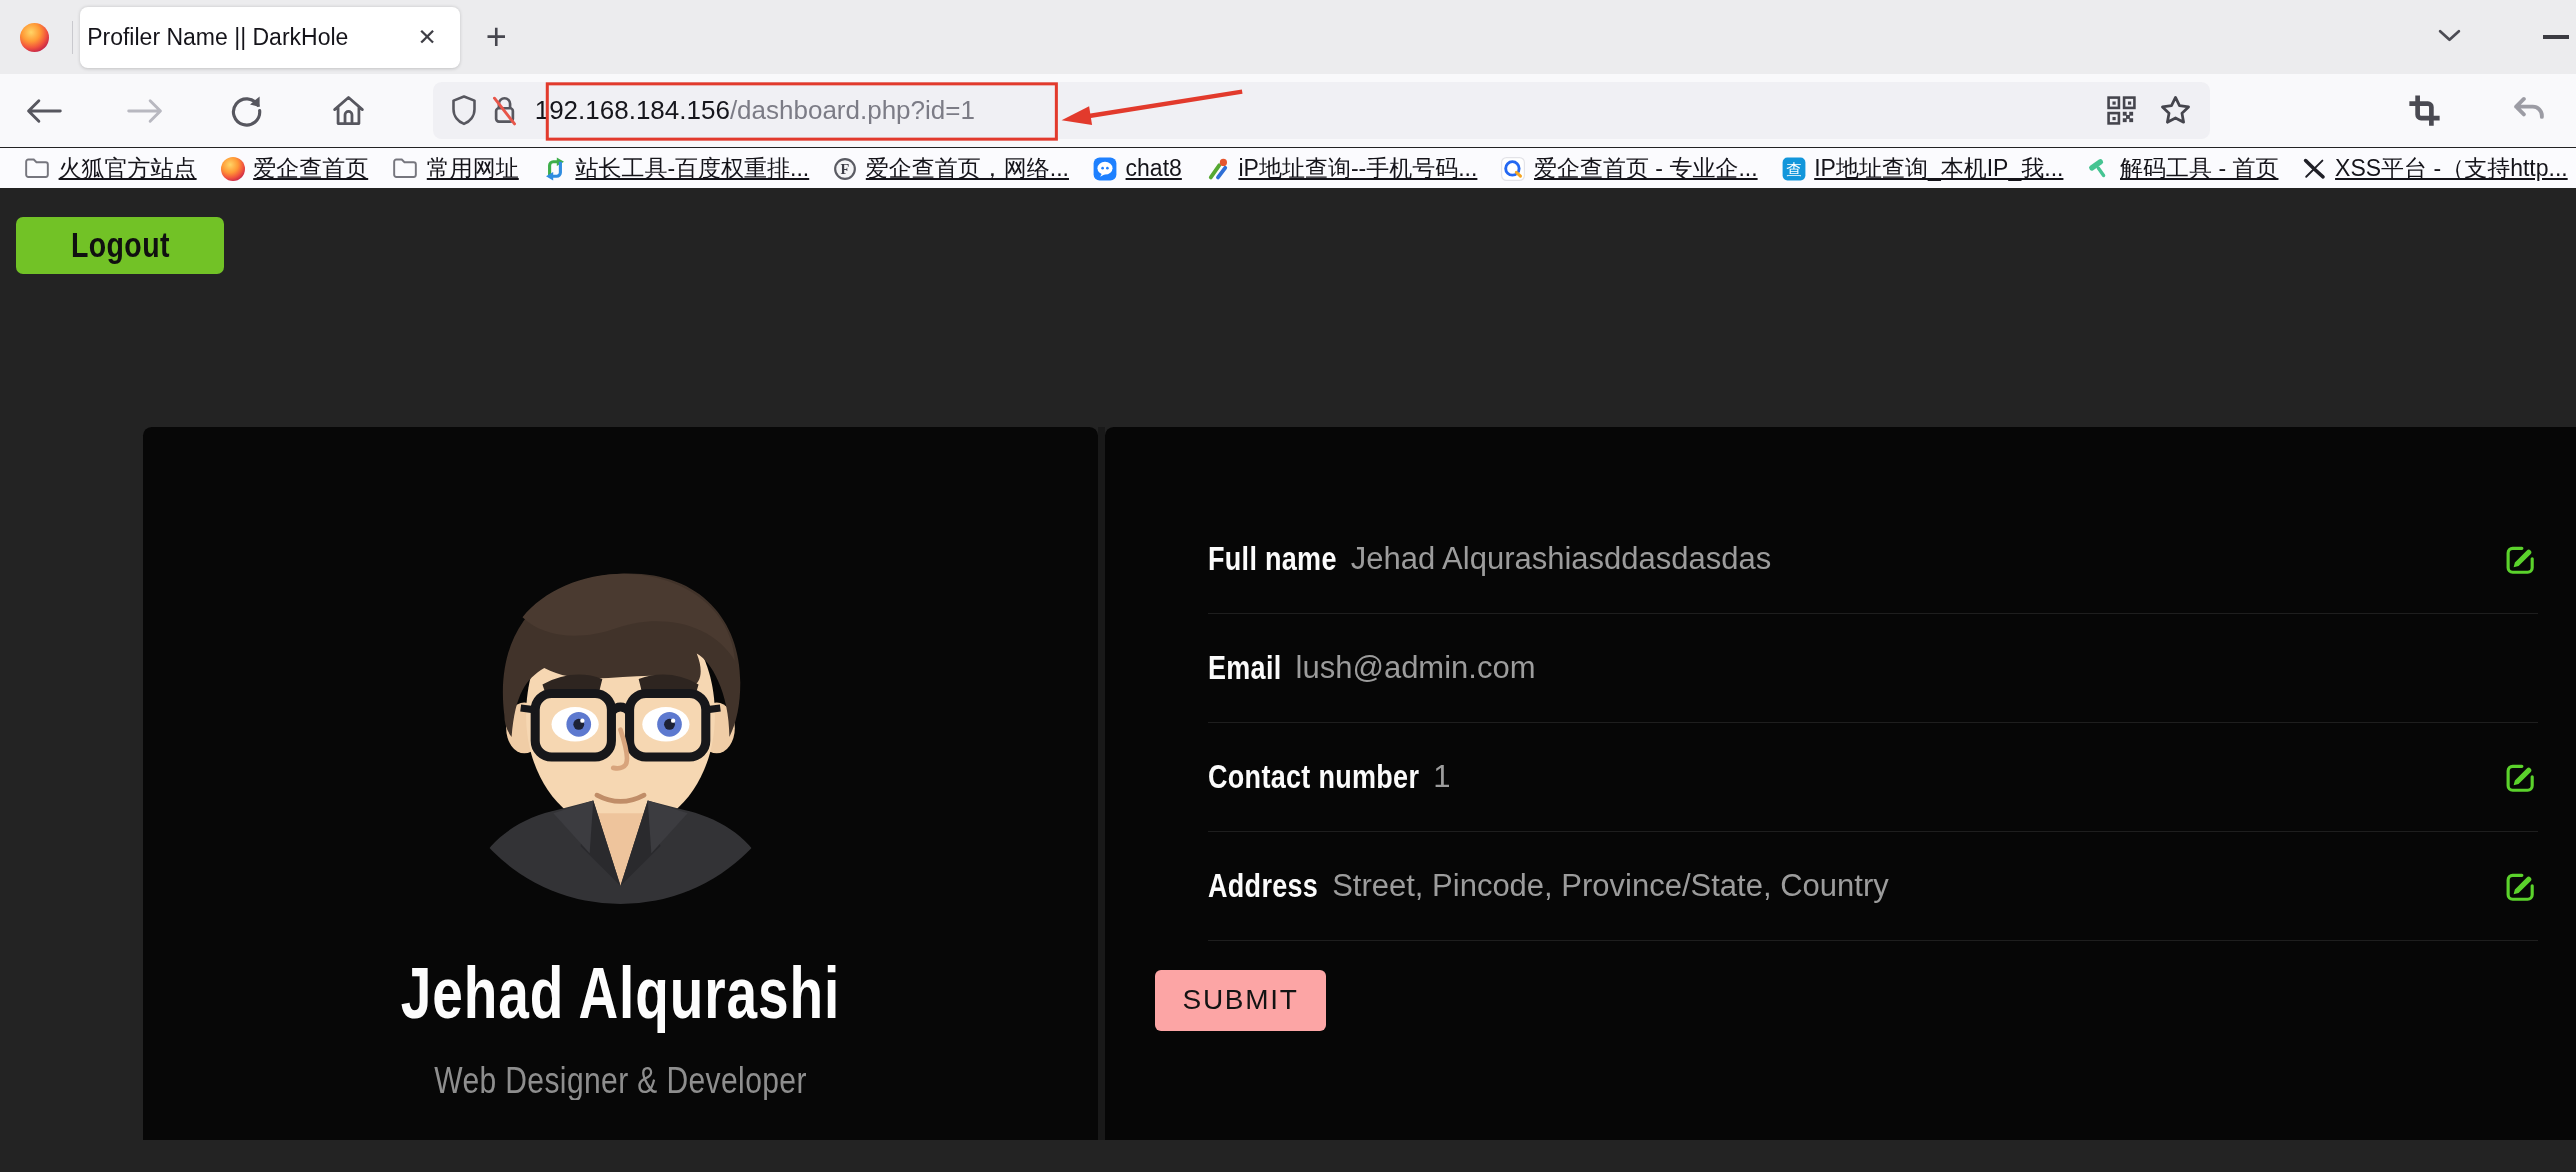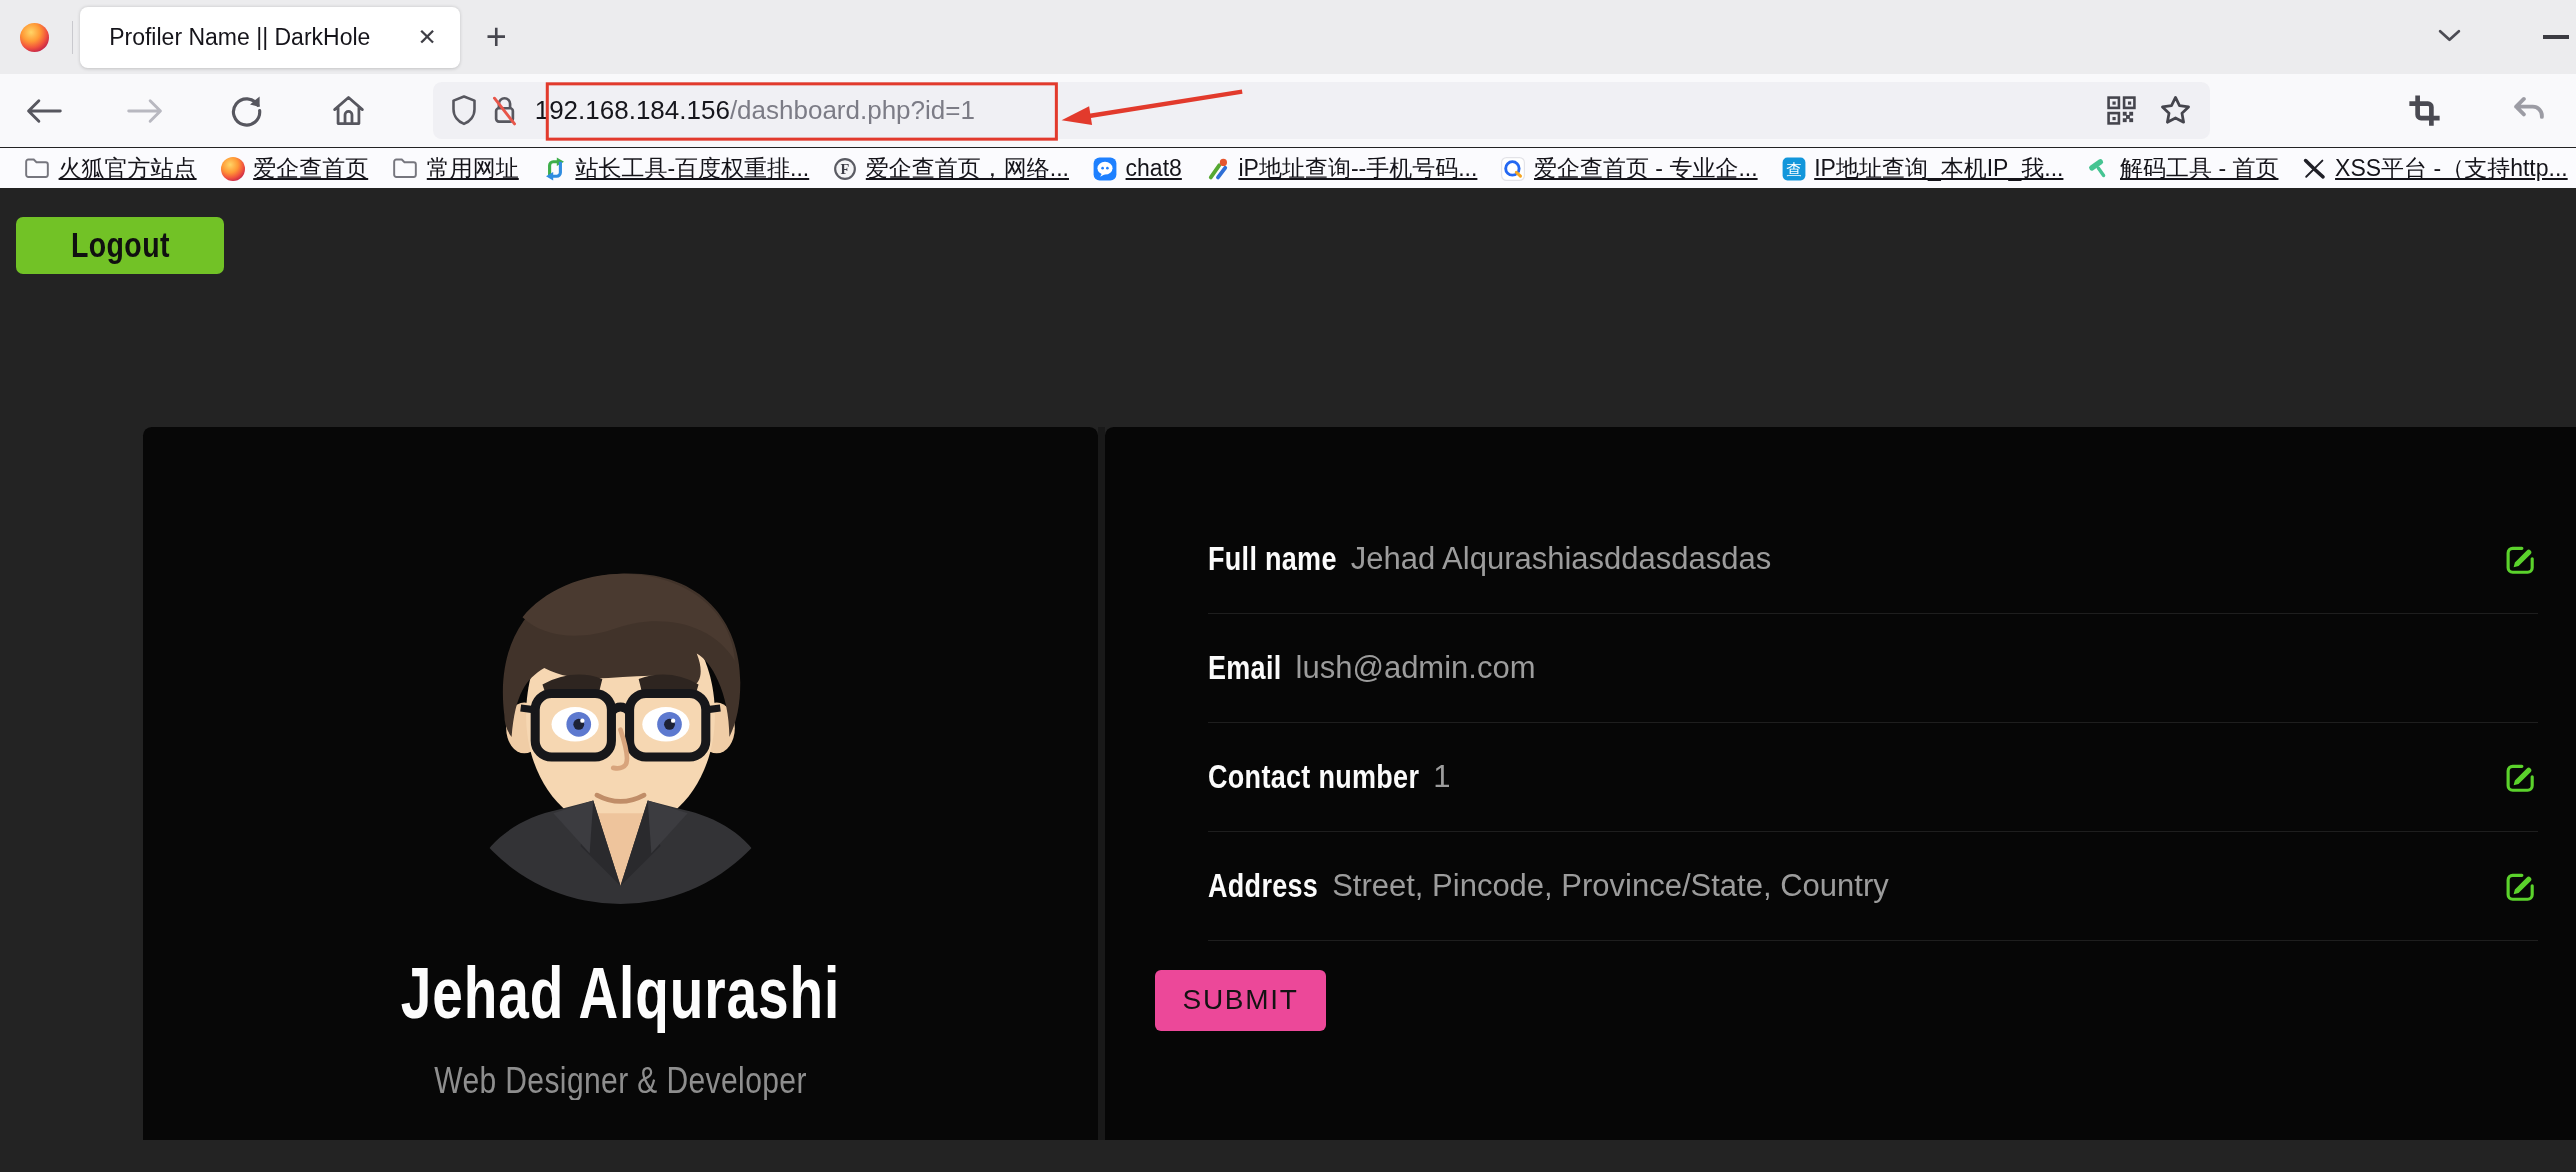--- a/index.html
+++ b/index.html
@@ -8,21 +8,21 @@
   .screen { position:relative; width:2576px; height:1172px; overflow:hidden; background:#232323; }
 
   
   .tabbar { position:absolute; left:0; top:0; width:2576px; height:74px; background:#ececee;
             display:flex; align-items:center; }
   .ff-logo { width:29px; height:29px; border-radius:50%; margin-left:20px; flex:none;
              background:radial-gradient(circle at 38% 32%, #ffd567 0%, #ff9a36 34%, #f2543d 58%, #c42449 78%, #7b1f63 100%); }
   .pretab-sep { width:1.7px; height:33px; background:#c9c9ce; margin-left:22.5px; flex:none; }
   .tab { position:relative; margin-left:7px; width:380px; height:61px; background:#ffffff; border-radius:7.8px;
          box-shadow:0 0.9px 3.5px rgba(0,0,0,.18); display:flex; align-items:center; flex:none; }
-  .tab-title { margin-left:29px; font-size:23px; color:#15141a; white-space:nowrap; overflow:hidden; max-width:285px; }
+  .tab-title { margin-left:7px; font-size:23px; color:#15141a; white-space:nowrap; overflow:hidden; max-width:285px; }
   .tab-close { position:absolute; right:15.6px; top:50%; transform:translateY(-50%); font-size:23px; color:#3f3f46;
                width:35px; height:35px; display:flex; align-items:center; justify-content:center; border-radius:5.2px; }
   .newtab-btn { margin-left:15.6px; font-size:36px; font-weight:300; color:#47474f; width:41px; height:41px;
                 display:flex; align-items:center; justify-content:center; border-radius:7px; flex:none; }
   .tabbar-spacer { flex:1; }
   .tabs-chevron { margin-right:112px; flex:none; }
   .win-minimize { position:absolute; right:7px; top:35px; width:26px; height:3.5px; background:#3c3c42; }
 
   .navbar { position:absolute; left:0; top:74px; width:2576px; height:73px; background:#f9f9fb;
             display:flex; align-items:center;gap:41px; }
@@ -66,21 +66,21 @@
                   display:inline-block; transform:scaleY(1.3); letter-spacing:0.9px; }
   .profile-role { margin-top:38px; font-size:30px; font-weight:500; color:#8e8e8e;
                   display:inline-block; transform:scaleY(1.25); letter-spacing:0.4px; }
 
   .frow { height:109px; display:flex; align-items:center; border-bottom:1.7px solid #1e1e1e;margin-left:20px; }
   .frow-label { font-size:27px; font-weight:bold; color:#fbfbfb; display:inline-block; transform:scaleY(1.22);
                 letter-spacing:0.3px; white-space:nowrap; }
   .frow-value { margin-left:14px; font-size:31px; color:#9c9c9c; white-space:nowrap; overflow:hidden; }
   .frow-spacer { flex:1; }
   .edit-btn { width:35px; height:35px; flex:none; display:flex; align-items:center; justify-content:center; cursor:pointer; }
-  .submit-btn { margin:28.5px 0 0 -33px; width:171px; height:61px; background:#ec4899; border:none; border-radius:6px;
+  .submit-btn { margin:28.5px 0 0 -33px; width:171px; height:61px; background:#fca5a5; border:none; border-radius:6px;
                 font-size:28px; color:#131313; letter-spacing:1.7px; font-family:inherit; cursor:pointer; }
 
   .annotation { position:absolute; left:0; top:0; width:2576px; height:1172px; pointer-events:none; z-index:60; }
 </style>
 </head>
 <body>
 
 <div class="screen">
 
   <div class="tabbar">

